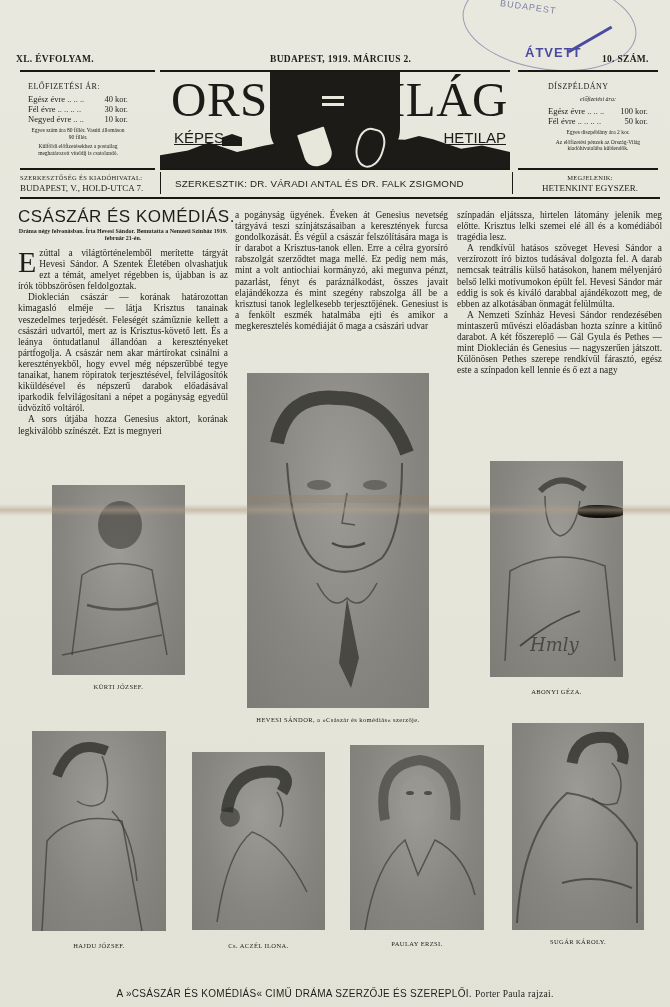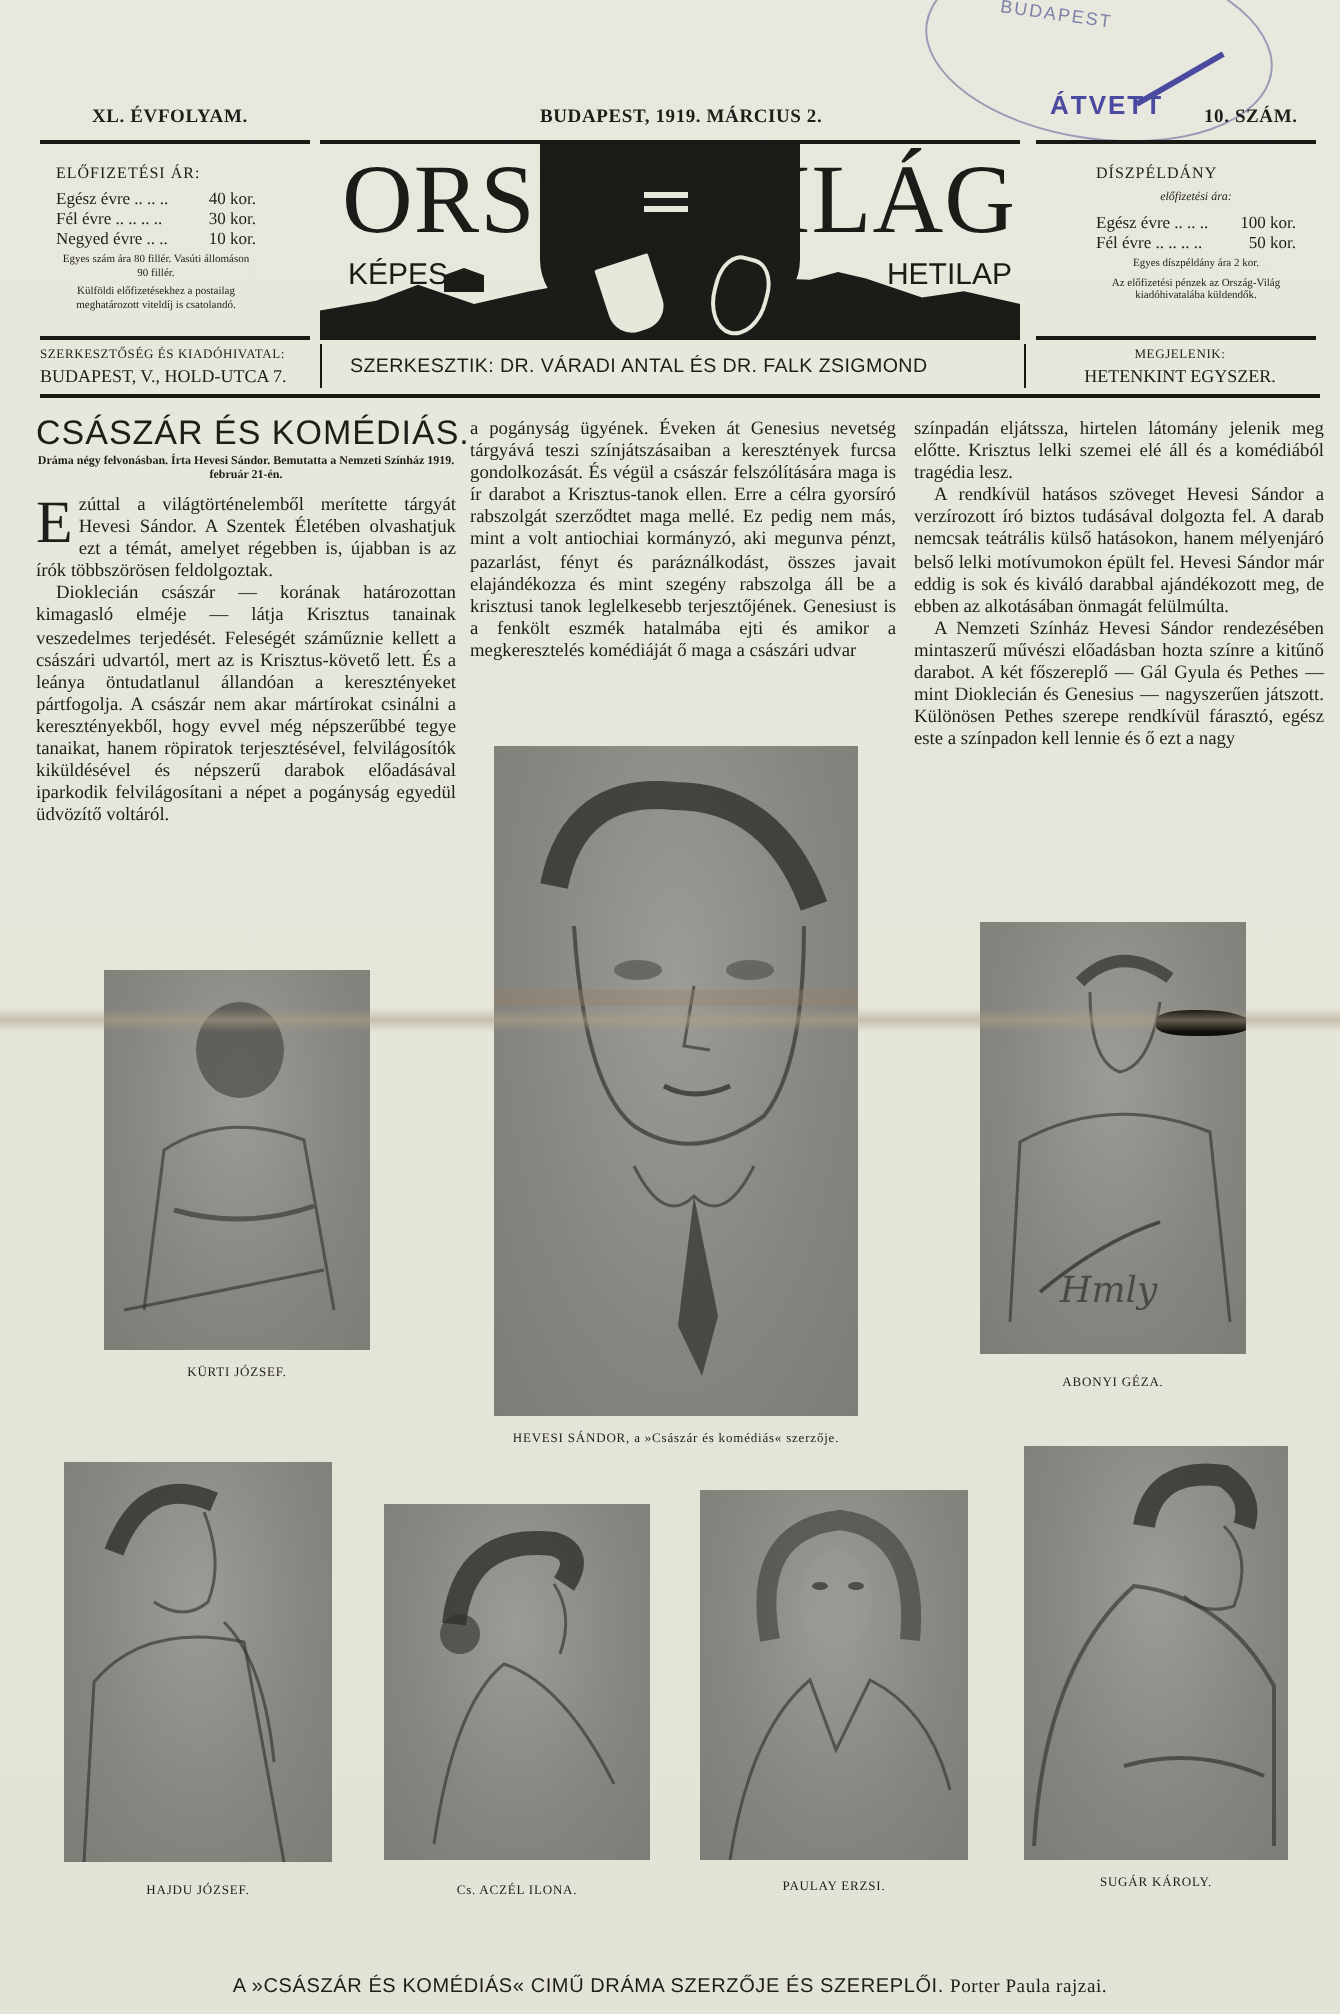--- a/index.html
+++ b/index.html
@@ -33,21 +33,21 @@
     .price-box .note { font-size: 5.5px; line-height: 6.5px; text-align: center; margin-top: 3px; }
 
     .logo { position: absolute; left: 160px; top: 72px; width: 350px; height: 96px; overflow: hidden; }
     .logo .sky { position: absolute; left: 110px; top: 0; width: 130px; height: 96px; background: #1d1b18; border-radius: 0 0 40% 40%; }
     .logo .hills { position: absolute; left: 0; right: 0; bottom: 0; height: 32px; background: #1d1b18;
       clip-path: polygon(0 60%, 8% 45%, 14% 20%, 22% 50%, 30% 30%, 40% 10%, 50% 0, 60% 8%, 70% 12%, 74% 0, 78% 10%, 86% 40%, 92% 30%, 100% 50%, 100% 100%, 0 100%); }
     .logo .title { position: absolute; left: 0; right: 0; top: 2px; font-size: 49px; letter-spacing: 0.5px; line-height: 52px; color: #1d1b18; white-space: nowrap; }
     .logo .title .o { position: absolute; left: 11px; }
     .logo .title .v { position: absolute; right: 2px; }
     .logo .eq { position: absolute; left: 162px; top: 24px; width: 22px; height: 10px; border-top: 3px solid #e8e7dc; border-bottom: 3px solid #e8e7dc; }
-    .logo .kepes, .logo .hetilap { position: absolute; top: 57px; font-family: "Liberation Sans", sans-serif; font-size: 15px; color: #1d1b18; }
+    .logo .kepes, .logo .hetilap { position: absolute; top: 57px; font-family: "Liberation Sans", sans-serif; font-size: 15px; color: #1d1b18; text-decoration: underline; }
     .logo .kepes { left: 14px; }
     .logo .hetilap { right: 4px; }
     .logo .shield { position: absolute; left: 140px; top: 56px; width: 32px; height: 40px; background: #e8e7dc; border: 2px solid #1d1b18; transform: rotate(-18deg); border-radius: 3px 3px 14px 14px; }
     .logo .lyre { position: absolute; left: 196px; top: 56px; width: 28px; height: 40px; border: 2px solid #e8e7dc; border-radius: 40% 40% 50% 50%; transform: rotate(15deg); }
     .logo .temple { position: absolute; left: 62px; top: 62px; width: 20px; height: 12px; background: #1d1b18; clip-path: polygon(0 30%, 50% 0, 100% 30%, 100% 100%, 0 100%); }
 
     .infobar { position: absolute; top: 173px; font-size: 8px; line-height: 10px; }
     .infobar .small { font-size: 6.5px; letter-spacing: 0.3px; }
     .editors { position: absolute; left: 175px; top: 178px; font-family: "Liberation Sans", sans-serif; font-size: 9.8px; letter-spacing: 0.2px; }
     .vsep { position: absolute; width: 1px; background: #1a1814; }
@@ -71,21 +71,21 @@
 </head>
 <body>
 
 <div class="page"></div>
 
 <div class="stamp"></div>
 <div class="stamp-top">BUDAPEST</div>
 <div class="stamp-mark">ÁTVETT</div>
 <div class="stamp-stroke"></div>
 
-<div class="topline" style="left:46px;text-align:right;">XL. ÉVFOLYAM.</div>
+<div class="topline" style="left:16px;text-align:right;">XL. ÉVFOLYAM.</div>
 <div class="topline" style="left:270px;">BUDAPEST, 1919. MÁRCIUS 2.</div>
 <div class="topline" style="left:602px;">10. SZÁM.</div>
 
 <div class="rule" style="left:20px; width:135px; top:70px;"></div>
 <div class="rule" style="left:160px; width:350px; top:70px;"></div>
 <div class="rule" style="left:518px; width:140px; top:70px;"></div>
 
 <div class="price-box" style="left:28px; top:82px; width:100px;">
   <div class="hd">ELŐFIZETÉSI ÁR:</div>
   <div class="price-row">
@@ -150,20 +150,21 @@
   <div style="font-size:9px;">HETENKINT EGYSZER.</div>
 </div>
 <div class="rule" style="left:20px; width:640px; top:197px; height:1.5px;"></div>
 
 <h1 class="headline">CSÁSZÁR ÉS KOMÉDIÁS.</h1>
 <div class="subline">Dráma négy felvonásban. Írta Hevesi Sándor. Bemutatta a Nemzeti Színház 1919. február 21-én.</div>
 
 <div class="col" style="left:18px; top:248px; width:210px;">
   <p class="first"><span class="dropcap">E</span><span>zúttal a világtörténelemből merítette tárgyát Hevesi Sándor. A Szentek Életében olvashatjuk ezt a témát, amelyet régebben is, újabban is az írók többszörösen feldolgoztak.</span></p>
   <p>Dioklecián császár — korának határozottan kimagasló elméje — látja Krisztus tanainak veszedelmes terjedését. Feleségét száműznie kellett a császári udvartól, mert az is Krisztus-követő lett. És a leánya öntudatlanul állandóan a keresztényeket pártfogolja. A császár nem akar mártírokat csinálni a keresztényekből, hogy evvel még népszerűbbé tegye tanaikat, hanem röpiratok terjesztésével, felvilágosítók kiküldésével és népszerű darabok előadásával iparkodik felvilágosítani a népet a pogányság egyedül üdvözítő voltáról.</p>
+  <p>A sors útjába hozza Genesius aktort, korának legkiválóbb színészét. Ezt is megnyeri</p>
 </div>
 
 <div class="col" style="left:235px; top:210px; width:213px;">
   <p class="first">a pogányság ügyének. Éveken át Genesius nevetség tárgyává teszi színjátszásaiban a keresztények furcsa gondolkozását. És végül a császár felszólítására maga is ír darabot a Krisztus-tanok ellen. Erre a célra gyorsíró rabszolgát szerződtet maga mellé. Ez pedig nem más, mint a volt antiochiai kormányzó, aki megunva pénzt, pazarlást, fényt és paráználkodást, összes javait elajándékozza és mint szegény rabszolga áll be a krisztusi tanok leglelkesebb terjesztőjének. Genesiust is a fenkölt eszmék hatalmába ejti és amikor a megkeresztelés komédiáját ő maga a császári udvar</p>
 </div>
 
 <div class="col" style="left:457px; top:210px; width:205px;">
   <p class="first">színpadán eljátssza, hirtelen látomány jelenik meg előtte. Krisztus lelki szemei elé áll és a komédiából tragédia lesz.</p>
   <p>A rendkívül hatásos szöveget Hevesi Sándor a verzírozott író biztos tudásával dolgozta fel. A darab nemcsak teátrális külső hatásokon, hanem mélyenjáró belső lelki motívumokon épült fel. Hevesi Sándor már eddig is sok és kiváló darabbal ajándékozott meg, de ebben az alkotásában önmagát felülmúlta.</p>
   <p>A Nemzeti Színház Hevesi Sándor rendezésében mintaszerű művészi előadásban hozta színre a kitűnő darabot. A két főszereplő — Gál Gyula és Pethes — mint Dioklecián és Genesius — nagyszerűen játszott. Különösen Pethes szerepe rendkívül fárasztó, egész este a színpadon kell lennie és ő ezt a nagy</p>

